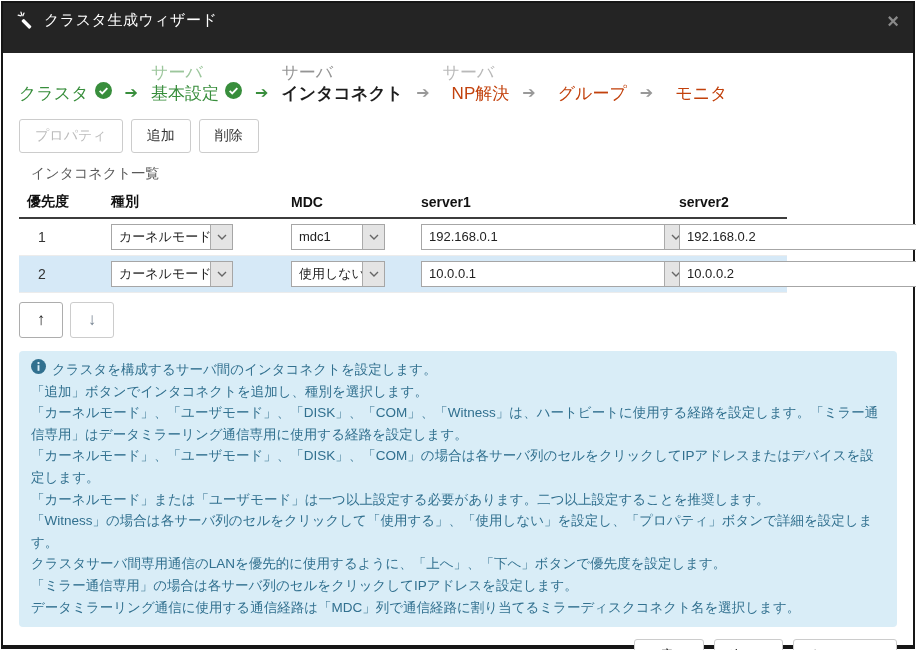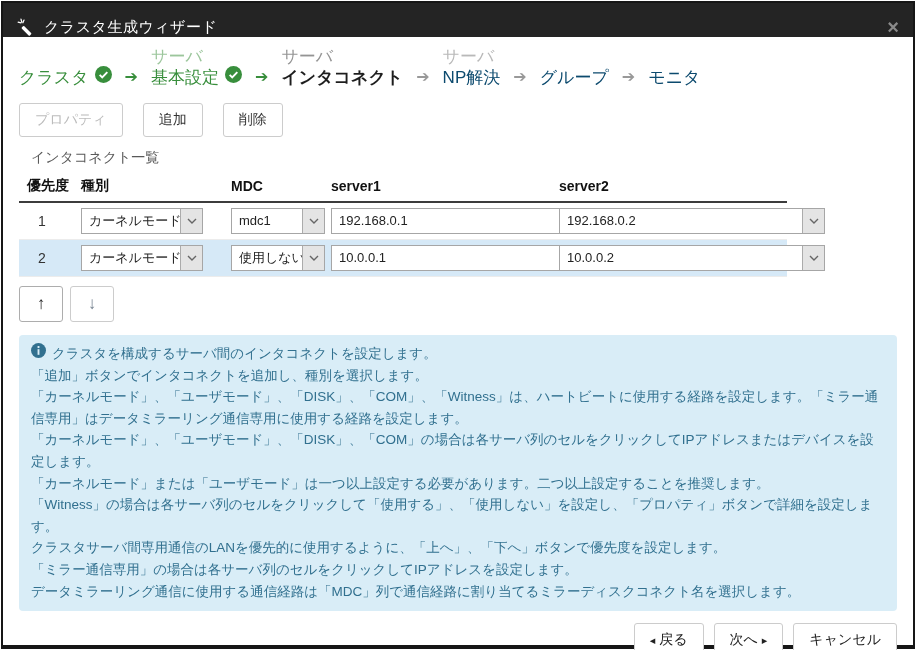--- a/index.html
+++ b/index.html
@@ -1,46 +1,46 @@
 <!DOCTYPE html>
 <html><head>
 <meta charset="utf-8">
 <style>
   html,body{width:916px;height:650px;margin:0;overflow:hidden;background:#fff;
     font-family:"Liberation Sans","DejaVu Sans",sans-serif;}
   .dialog{position:absolute;left:1px;top:1px;width:914px;height:648px;box-sizing:border-box;
     border:2px solid #161616;border-bottom-width:4px;background:#fff;}
   
-  .titlebar{height:34px;background:#242424;display:flex;align-items:flex-end;padding:0 14px;}
+  .titlebar{height:34px;background:#242424;display:flex;align-items:flex-start;padding:8px 14px;}
   .titlebar .wand{margin-right:8px;display:flex;align-items:center;}
   .titlebar .title{color:#fff;font-size:15px;letter-spacing:.5px;}
   .titlebar .close{margin-left:auto;color:#8a8a8a;font-size:20px;font-weight:bold;cursor:pointer;line-height:1;}
   
   .steps{display:flex;align-items:flex-end;margin:10px 16px 0;gap:13px;}
   .step{display:flex;flex-direction:column;}
   .step .sub{font-size:17px;height:19px;line-height:19px;}
   .step .main{font-size:17px;line-height:24px;display:flex;align-items:flex-start;gap:6px;white-space:nowrap;}
   .step.done .main{color:#388e3c;}
   .step.done .sub{color:#9cc69c;}
   .step.current .main{color:#1d1d1d;font-weight:bold;}
   .step.current .sub{color:#949494;}
-  .step.future .main{color:#0c4a6e;}
+  .step.future .main{color:#c2410c;margin-left:9px;}
   .step.future .sub{color:#b9b9b9;}
   .arr{font-size:16px;font-weight:bold;line-height:24px;padding-bottom:1px;}
   .arr.green{color:#388e3c;}
   .arr.gray{color:#999;}
   
-  .toolbar{display:flex;gap:20px;margin:13px 16px 0;}
+  .toolbar{display:flex;gap:8px;margin:13px 16px 0;}
   .btn{background:#fff;border:1px solid #ccc;border-radius:3px;font-size:14px;color:#333;
     padding:7px 15px;cursor:pointer;font-family:inherit;}
   .btn.disabled{color:#bcbcbc;cursor:default;}
   
   .caption{margin:12px 28px 0;font-size:14px;color:#595959;}
   .tbl{margin:6px 16px 0;width:768px;}
-  .trow{display:grid;grid-template-columns:62px 150px 100px 228px 228px;align-items:center;}
+  .trow{display:grid;grid-template-columns:62px 150px 100px 228px 228px;align-items:center;gap:30px;}
   .thead{border-bottom:2px solid #3c3c3c;padding:4px 0 6px;}
   .thead .th{font-size:14px;font-weight:bold;color:#111;}
   .th-priority{padding-left:8px;}
   .tbody .trow{padding:5px 0;border-bottom:1px solid #ececec;}
   .trow.selected{background:#d6e9f7;}
   .priority-cell{font-size:14px;color:#333;text-align:center;width:46px;}
   .select{display:flex;align-items:stretch;height:26px;border:1px solid #a6a6a6;background:#fff;
     box-sizing:border-box;cursor:pointer;}
   .select .sel-text{flex:1;font-size:13px;color:#222;padding:0 7px;line-height:24px;
     white-space:nowrap;overflow:hidden;}

